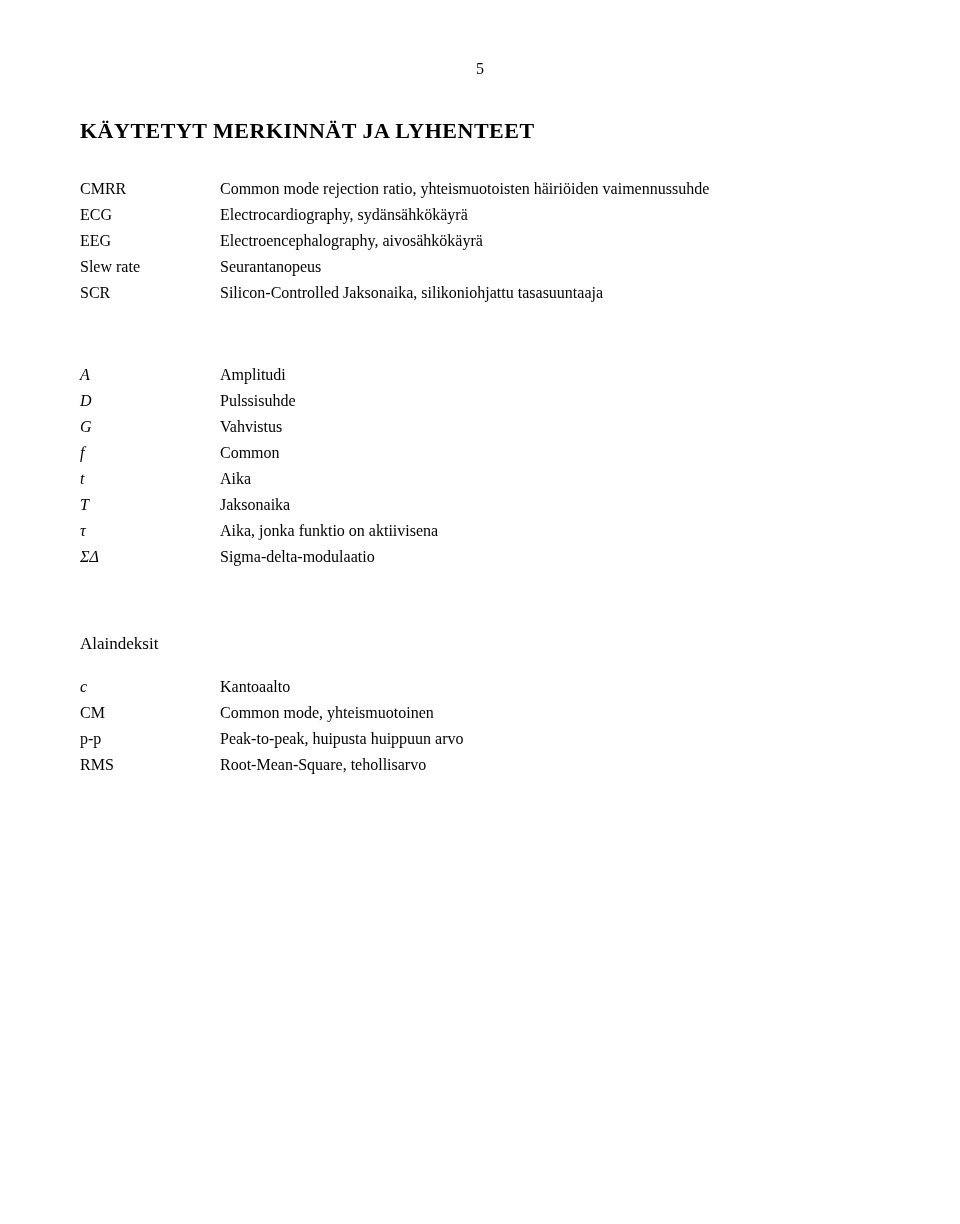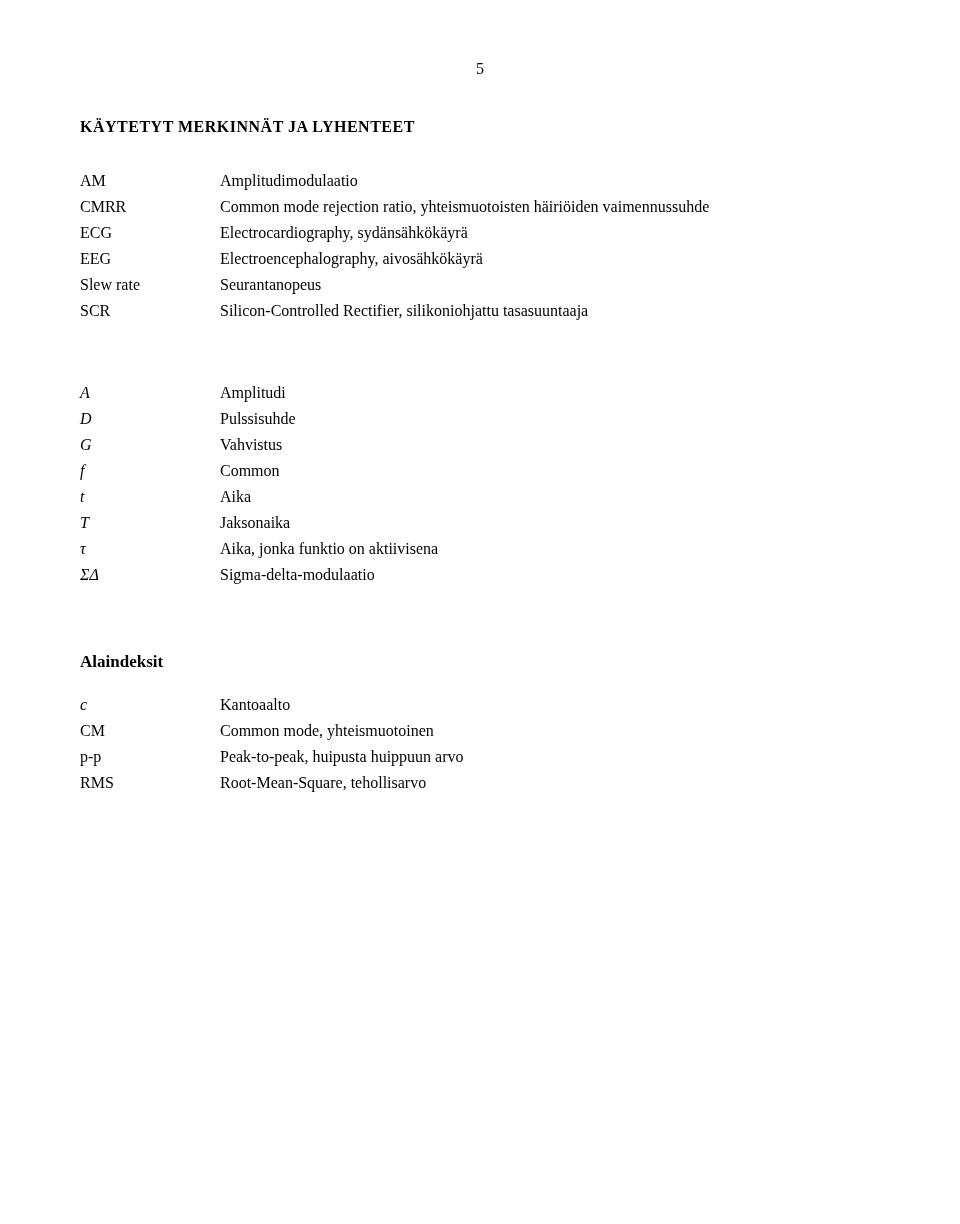--- a/index.html
+++ b/index.html
@@ -19,21 +19,21 @@
     }
 
     .page-number {
       text-align: center;
       font-size: 16px;
       margin-bottom: 40px;
     }
 
     .section-title {
       font-weight: bold;
-      font-size: 16px;
+      font-size: 22px;
       margin-bottom: 32px;
       letter-spacing: 0.5px;
     }
 
     .abbreviation-table {
       width: 100%;
       border-collapse: collapse;
       margin-bottom: 32px;
     }
 
@@ -52,21 +52,21 @@
       width: 140px;
       font-style: italic;
       white-space: nowrap;
     }
 
     .abbr-value {
       font-weight: normal;
     }
 
     .subsection-title {
-      font-weight: bold;
+      font-weight: normal;
       font-size: 17px;
       margin-top: 8px;
       margin-bottom: 20px;
     }
 
     .spacer {
       height: 24px;
     }
   </style>
 </head>
@@ -76,42 +76,38 @@
   <span>5</span>
 </div>
 
 <div class="section-title">
   <span>KÄYTETYT MERKINNÄT JA LYHENTEET</span>
 </div>
 
 <table class="abbreviation-table">
   <tbody id="abbr-body">
       <tr>
-        <td class="abbr-key">AM</td>
-        <td class="abbr-value">Amplitudimodulaatio</td>
-      </tr>
-      <tr>
         <td class="abbr-key">CMRR</td>
         <td class="abbr-value">Common mode rejection ratio, yhteismuotoisten häiriöiden vaimennussuhde</td>
       </tr>
       <tr>
         <td class="abbr-key">ECG</td>
         <td class="abbr-value">Electrocardiography, sydänsähkökäyrä</td>
       </tr>
       <tr>
         <td class="abbr-key">EEG</td>
         <td class="abbr-value">Electroencephalography, aivosähkökäyrä</td>
       </tr>
       <tr>
         <td class="abbr-key">Slew rate</td>
         <td class="abbr-value">Seurantanopeus</td>
       </tr>
       <tr>
         <td class="abbr-key">SCR</td>
-        <td class="abbr-value">Silicon-Controlled Rectifier, silikoniohjattu tasasuuntaaja</td>
+        <td class="abbr-value">Silicon-Controlled Jaksonaika, silikoniohjattu tasasuuntaaja</td>
       </tr>
     </tbody>
 </table>
 
 <div class="spacer"></div>
 
 <table class="abbreviation-table">
   <tbody id="symbols-body">
       <tr>
         <td class="abbr-key-italic"><em>A</em></td>

